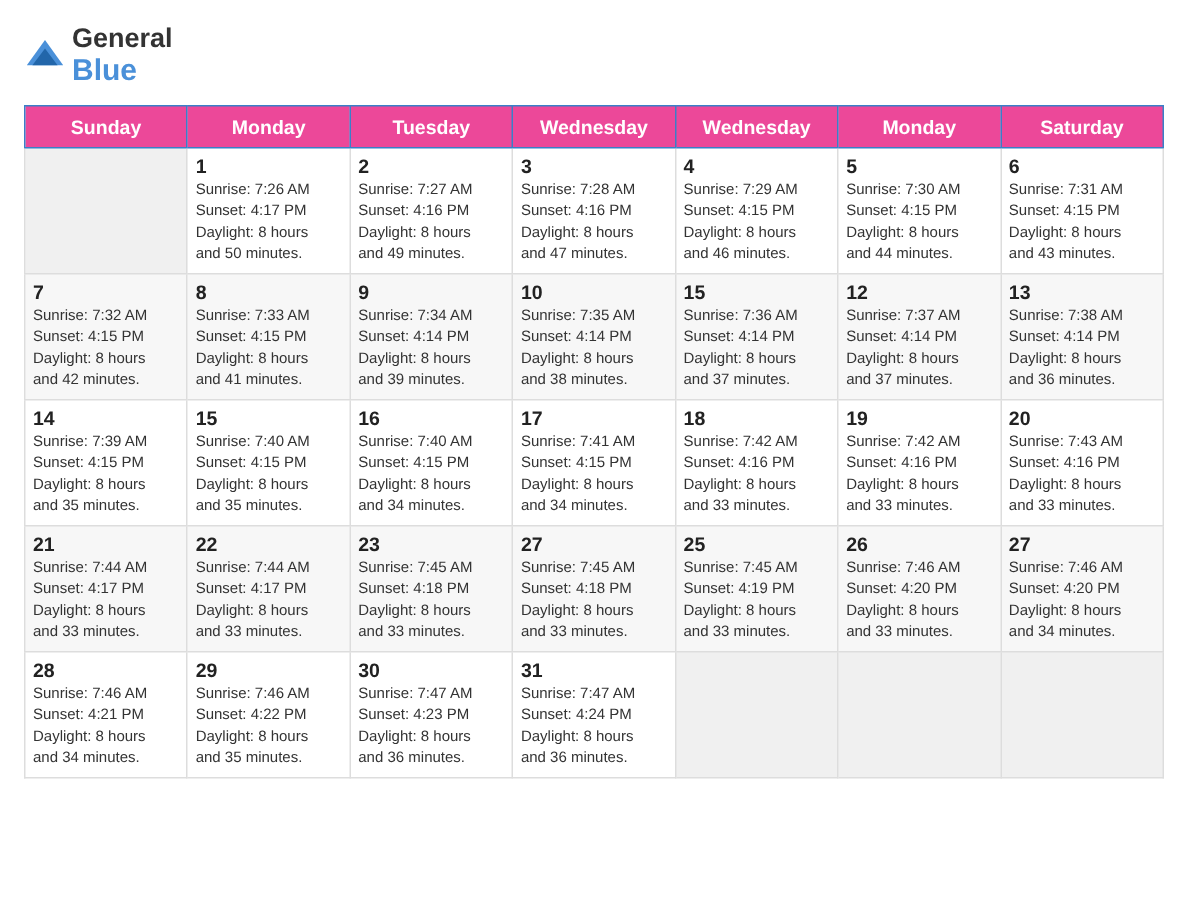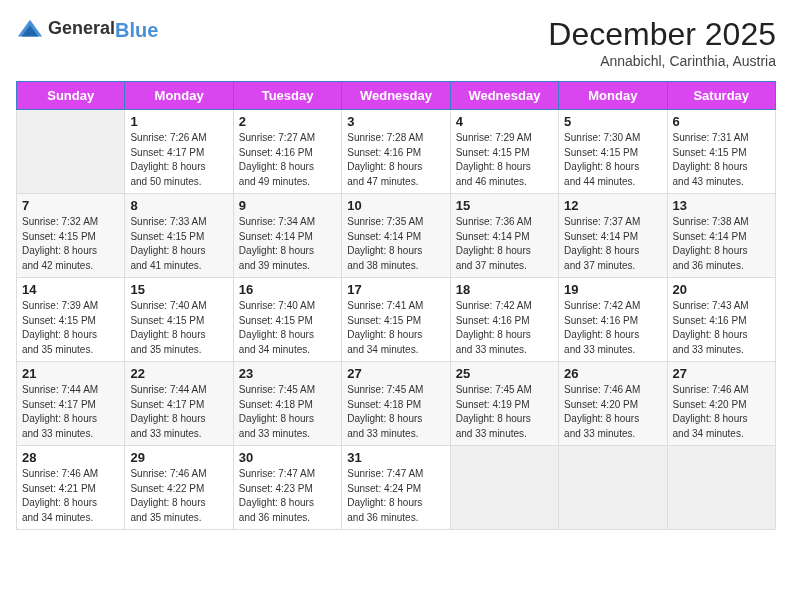--- a/index.html
+++ b/index.html
@@ -16,21 +16,21 @@
       align-items: flex-start;
       margin-bottom: 12px;
     }
     .logo {
       display: flex;
       align-items: center;
       gap: 4px;
     }
     .logo-text {
       display: flex;
-      flex-direction: row;
+      flex-direction: column;
       line-height: 1.1;
     }
     .logo-general {
       font-size: 18px;
       font-weight: bold;
       color: #333;
     }
     .logo-blue {
       font-size: 20px;
       font-weight: bold;
@@ -51,21 +51,21 @@
     .subtitle {
       font-size: 14px;
       color: #444;
     }
     .calendar {
       width: 100%;
       border-collapse: collapse;
       border: 1px solid #ccc;
     }
     .calendar th {
-      background: #d946ef;
+      background: #ec4899;
       color: #fff;
       font-size: 13px;
       font-weight: bold;
       padding: 6px 4px;
       text-align: center;
       border: 1px solid #3a7fc8;
     }
     .calendar td {
       vertical-align: top;
       border: 1px solid #ddd;
@@ -102,24 +102,20 @@
   <div class="logo">
     <svg class="logo-icon" viewBox="0 0 30 30" xmlns="http://www.w3.org/2000/svg">
       <polygon points="15,4 28,22 2,22" fill="#4a90d9"></polygon>
       <polygon points="15,10 24,22 6,22" fill="#2266aa"></polygon>
     </svg>
     <div class="logo-text">
       <span class="logo-general">General</span>
       <span class="logo-blue">Blue</span>
     </div>
   </div>
-  <div class="title-block">
-    <div class="month-title">December 2025</div>
-    <div class="subtitle">Annabichl, Carinthia, Austria</div>
-  </div>
 </div>
 
 <table class="calendar">
   <thead>
     <tr>
     <th>Sunday</th>
         <th>Monday</th>
         <th>Tuesday</th>
         <th>Wednesday</th>
         <th>Wednesday</th>

